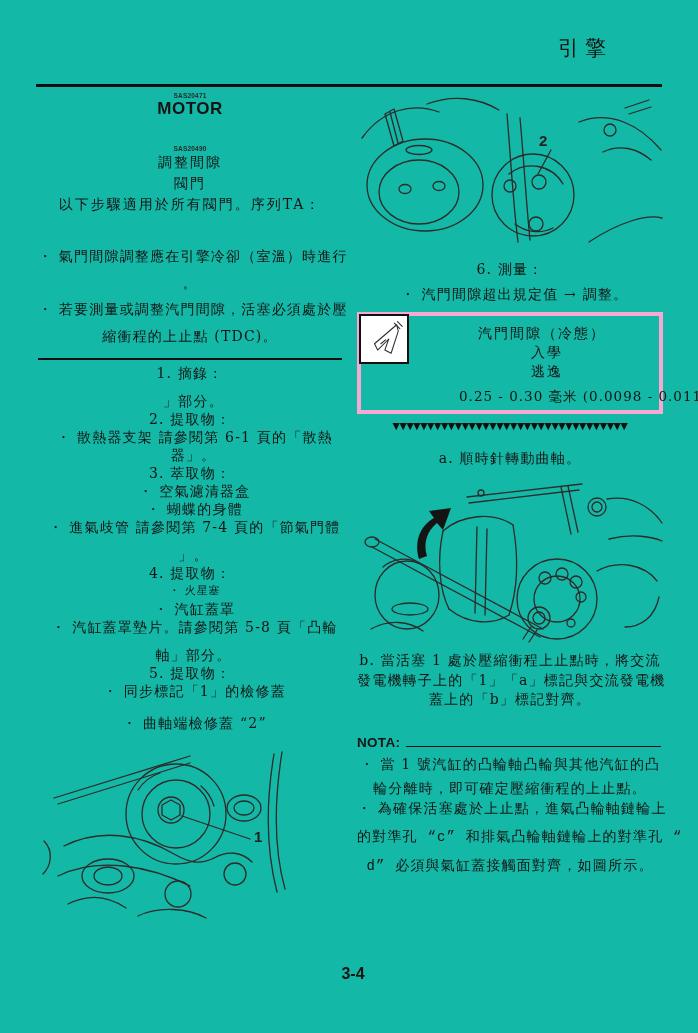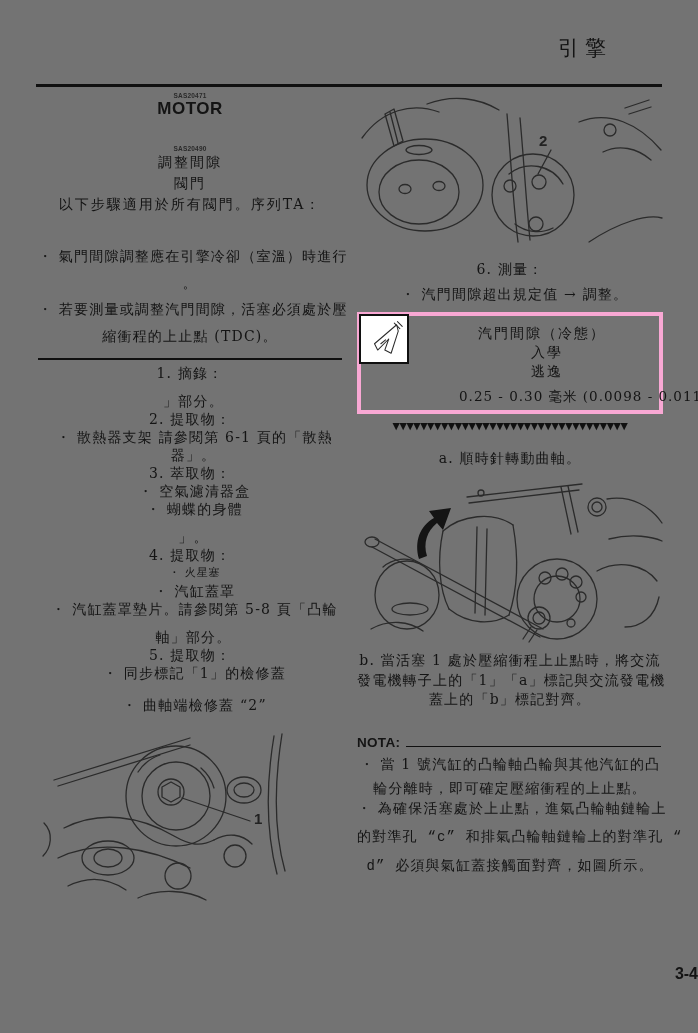--- a/index.html
+++ b/index.html
@@ -1,17 +1,17 @@
 <!DOCTYPE html>
 <html><head>
 <meta charset="utf-8">
 <style>
   html,body{margin:0;padding:0;background:#e8e8e8;}
   .page{
-    position:relative;width:698px;height:1033px;background:#737373;
+    position:relative;width:698px;height:1033px;background:#14b8a6;
     font-family:"DejaVu Serif",serif;color:#141414;overflow:hidden;
   }
   .hdr{position:absolute;top:34px;right:86px;font-size:21px;letter-spacing:6px;}
   .hdr-rule{position:absolute;left:36px;right:36px;top:84px;height:3px;background:#101010;}
   .col{position:absolute;top:92px;text-align:center;}
   .col-left{left:38px;width:304px;}
   .col-right{left:357px;width:306px;}
   .code{font-family:"Liberation Sans",sans-serif;font-size:6.5px;font-weight:bold;color:#2a2a2a;letter-spacing:.2px;}
   .motor{margin:0 0 2px 0;font-family:"Liberation Sans",sans-serif;font-size:17px;font-weight:bold;letter-spacing:.5px;}
   .code2{margin-top:26px;}
@@ -44,21 +44,21 @@
   .tri{margin-top:7px;font-size:9.5px;letter-spacing:-.4px;color:#101010;line-height:10px;white-space:nowrap;}
   .stepa{margin-top:18px;}
   .parab{}
   .pline{line-height:19.5px;}
   .nota{display:flex;align-items:flex-end;margin-top:25px;}
   .nota-label{font-family:"Liberation Sans",sans-serif;font-weight:bold;font-size:13.5px;letter-spacing:.3px;}
   .nota-line{flex:1;border-bottom:1.6px solid #101010;margin:0 2px 3px 6px;}
   .nline{line-height:20px;}
   .mt4{margin-top:4px;}.mt9{margin-top:9px;font-family:Liberation Mono, monospace;}
   .pagenum{
-    position:absolute;left:8px;right:0;top:965px;text-align:right;
+    position:absolute;left:8px;right:0;top:965px;text-align:center;
     font-family:"Liberation Sans",sans-serif;font-weight:bold;font-size:16px;
   }
   .lineart{stroke:#2b2b2b;stroke-width:1.3;fill:none;stroke-linecap:round;stroke-linejoin:round;}
 </style>
 </head>
 <body>
 
 <div class="page">
 
   <div class="hdr">引擎</div>
@@ -84,20 +84,21 @@
 
     <div class="steps">
       <div class="line">1. 摘錄：</div>
       <div class="line cont g10">」部分。</div>
       <div class="line">2. 提取物：</div>
       <div class="line blt">・ 散熱器支架 請參閱第 6-1 頁的「散熱</div>
       <div class="line cont">器」。</div>
       <div class="line">3. 萃取物：</div>
       <div class="line blt">・ 空氣濾清器盒</div>
       <div class="line blt">・ 蝴蝶的身體</div>
+      <div class="line blt">・ 進氣歧管 請參閱第 7-4 頁的「節氣門體</div>
       <div class="line cont g10">」。</div>
       <div class="line">4. 提取物：</div>
       <div class="line blt sm">・ 火星塞</div>
       <div class="line blt">・ 汽缸蓋罩</div>
       <div class="line blt">・ 汽缸蓋罩墊片。請參閱第 5-8 頁「凸輪</div>
       <div class="line cont g10">軸」部分。</div>
       <div class="line">5. 提取物：</div>
       <div class="line blt">・ 同步標記「1」的檢修蓋</div>
       <div class="line blt g14">・ 曲軸端檢修蓋 “2”</div>
     </div>

